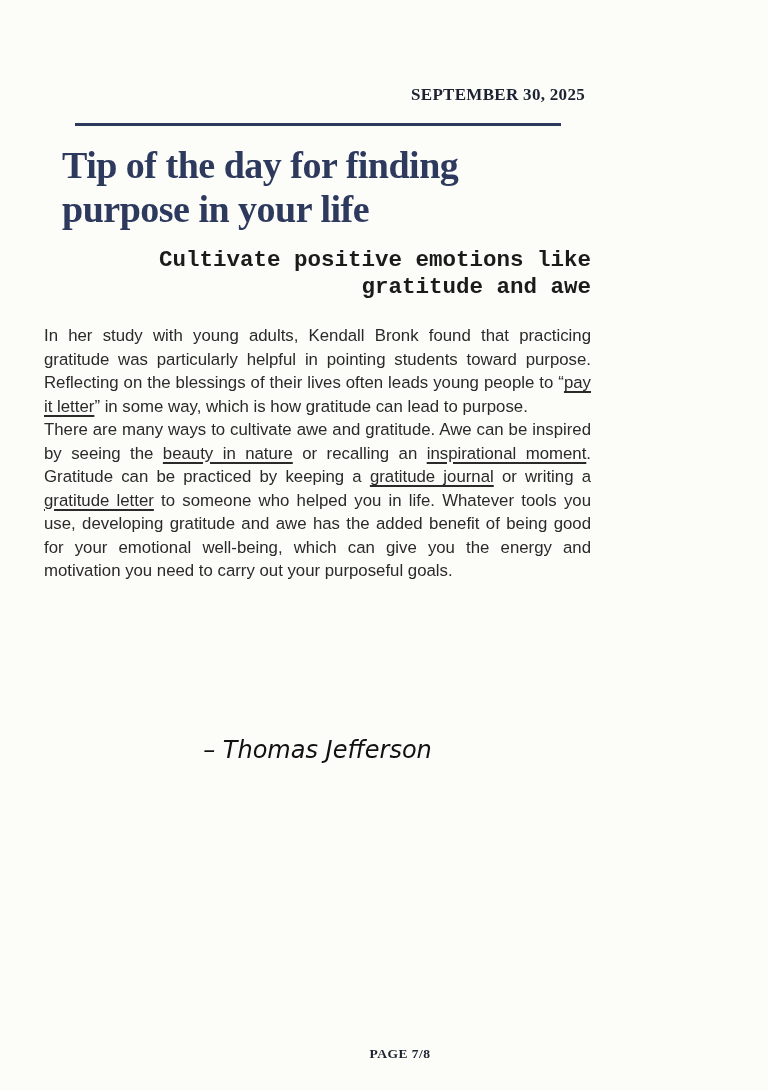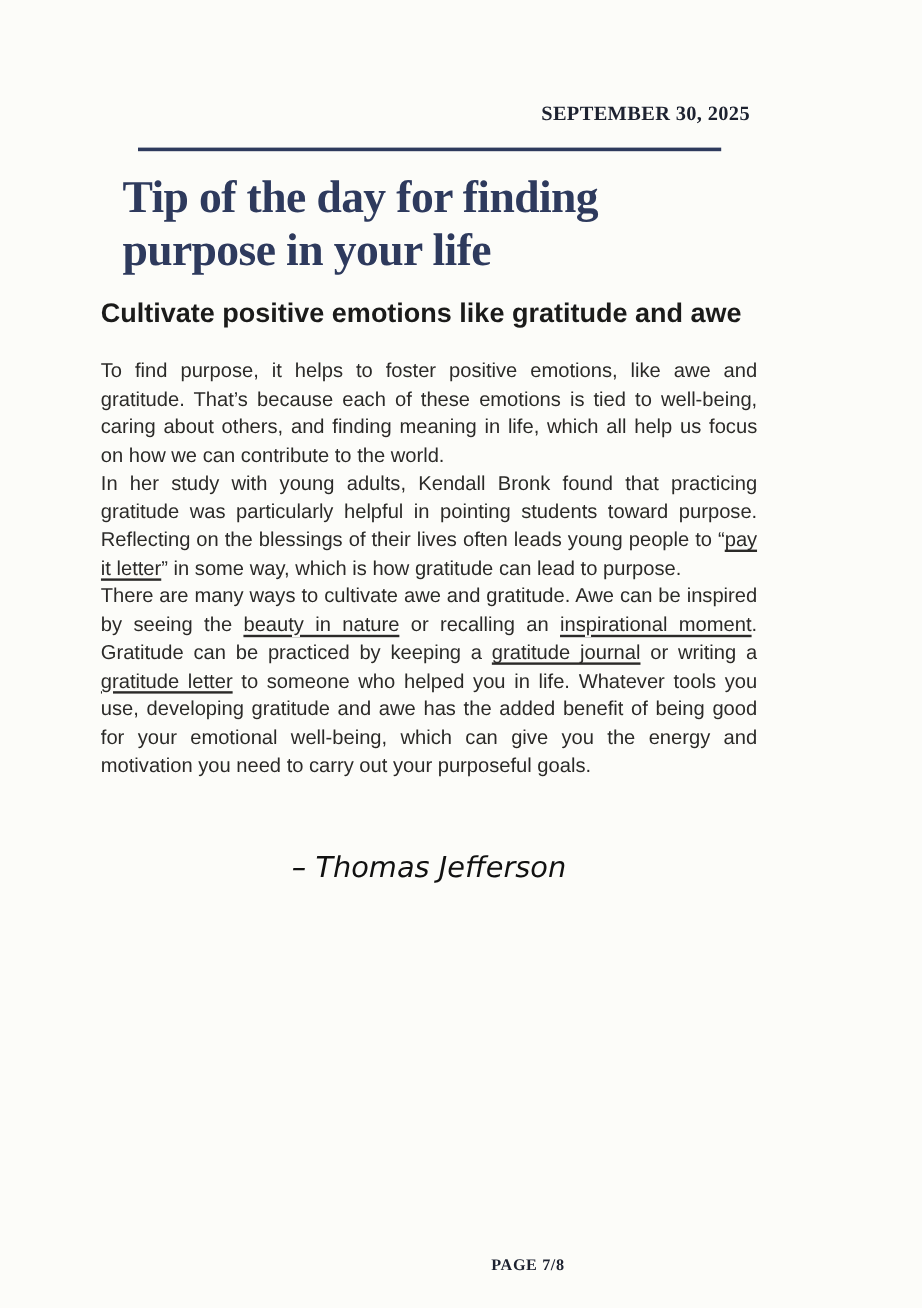--- a/index.html
+++ b/index.html
@@ -16,21 +16,20 @@
     width:768px;
     height:1090px;
     overflow:hidden;
   }
   .page{
     width:636px;
     height:1090px;
     padding:86px 45px 0 44px;
     background:var(--bg);
     position:relative;
-    margin-left:40px;
   }
   .date{
     text-align:right;
     font-family:"Liberation Serif", serif;
     font-weight:700;
     font-size:17px;
     letter-spacing:0.3px;
     color:var(--dark);
     line-height:1;
     padding-right:6px;
@@ -45,25 +44,26 @@
     max-width:530px;
     font-family:Liberation Serif, serif;
     font-weight:700;
     font-size:38px;
     line-height:1.16;
     letter-spacing:-0.5px;
     color:var(--navy);
   }
   .tip-subtitle{
     margin:16px 0 0 0;
-    font-family:Liberation Sans, sans-serif;
+    font-family:Liberation Mono, monospace;
     font-weight:700;
     font-size:22.5px;
     line-height:1.2;
     color:#1b1b1a;
+    text-align:right;
   }
   .tip-body{
     margin-top:23px;
     height:378px;
     overflow:hidden;
     color:var(--ink);
     font-size:16.8px;
     line-height:23.5px;
   }
   .tip-body p{
@@ -125,21 +125,20 @@
 
   <header>
     <div class="date">SEPTEMBER 30, 2025</div>
     <div class="rule"></div>
   </header>
 
   <section>
     <h1 class="tip-title">Tip of the day for finding purpose in your life</h1>
     <h2 class="tip-subtitle">Cultivate positive emotions like gratitude and awe</h2>
     <div class="tip-body">
-        <p>To find purpose, it helps to foster positive emotions, like awe and gratitude. That’s because each of these emotions is tied to well-being, caring about others, and finding meaning in life, which all help us focus on how we can contribute to the world.</p>
         <p>In her study with young adults, Kendall Bronk found that practicing gratitude was particularly helpful in pointing students toward purpose. Reflecting on the blessings of their lives often leads young people to “<span class="u">pay it letter</span>” in some way, which is how gratitude can lead to purpose.</p>
         <p>There are many ways to cultivate awe and gratitude. Awe can be inspired by seeing the <span class="u">beauty in nature</span> or recalling an <span class="u">inspirational moment</span>. Gratitude can be practiced by keeping a <span class="u">gratitude journal</span> or writing a <span class="u">gratitude letter</span> to someone who helped you in life. Whatever tools you use, developing gratitude and awe has the added benefit of being good for your emotional well-being, which can give you the energy and motivation you need to carry out your purposeful goals.</p>
       </div>
   </section>
 
   <section>
     <p class="quote-attribution">– Thomas Jefferson</p>
   </section>
 
   <footer class="footer">

